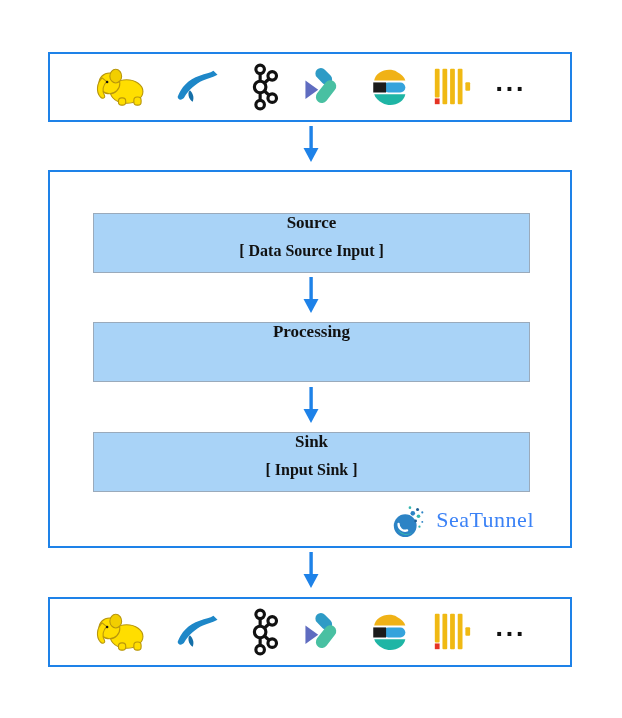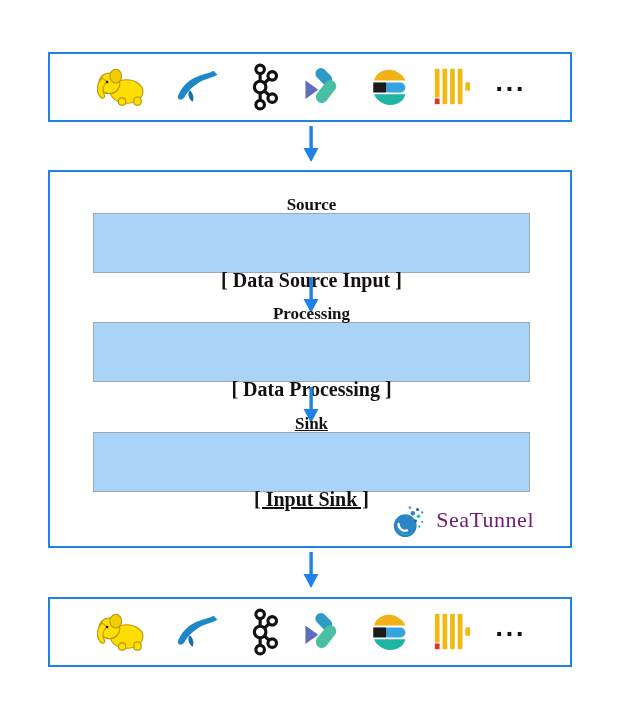--- a/index.html
+++ b/index.html
@@ -26,34 +26,34 @@
   .arrow{position:absolute;left:300px;width:22px;height:38px;}
   .arrow.a1{top:126px;}
   .arrow.a4{top:552px;}
   .engine-box{
     position:absolute;left:48px;top:170px;width:524px;height:378px;
     border:2px solid var(--accent);box-sizing:border-box;background:#fff;
   }
   .stage{
     position:absolute;left:43px;width:437px;height:60px;
     background:var(--stage-fill);border:1px solid var(--stage-border);box-sizing:border-box;
-    display:flex;flex-direction:column;align-items:center;justify-content:center;gap:12px;
+    display:flex;flex-direction:column;align-items:center;justify-content:flex-start;gap:12px;
   }
   .stage .t{font-size:17px;font-weight:bold;line-height:1;}
-  .stage .s{font-size:20px;font-weight:bold;line-height:1;margin-top:45px;}
+  .stage .s{font-size:16px;font-weight:bold;line-height:1;}
   .stage.src{top:41px;}
   .stage.trf{top:150px;}
-  .stage.snk{top:260px;text-decoration:underline;}
+  .stage.snk{top:260px;}
   .arrow.a2{left:250px;top:105px;}
   .arrow.a3{left:250px;top:215px;}
   .brand{
     position:absolute;right:36px;top:328px;height:40px;
     display:flex;align-items:center;gap:8px;
   }
-  .brand .brand-text{font-size:22px;color:#701a75;letter-spacing:0.5px;}
+  .brand .brand-text{font-size:22px;color:#3b82f6;letter-spacing:0.5px;}
 </style>
 </head>
 <body>
 
 <svg width="0" height="0" style="position:absolute">
   <defs>
 
     <g id="g-arrow">
       <rect x="9.4" y="0" width="3.4" height="24" fill="#1E82E8"></rect>
       <polygon points="3.5,22 18.5,22 11,36" fill="#1E82E8"></polygon>
@@ -169,21 +169,20 @@
       <div class="t">Source</div>
       <div class="s">[ Data Source Input ]</div>
     </div>
 
     <svg class="arrow a2" viewBox="0 0 22 38">
         <use href="#g-arrow"></use>
       </svg>
 
     <div class="stage trf">
       <div class="t">Processing</div>
-      <div class="s">[ Data Processing ]</div>
     </div>
 
     <svg class="arrow a3" viewBox="0 0 22 38">
         <use href="#g-arrow"></use>
       </svg>
 
     <div class="stage snk">
       <div class="t">Sink</div>
       <div class="s">[ Input Sink ]</div>
     </div>

